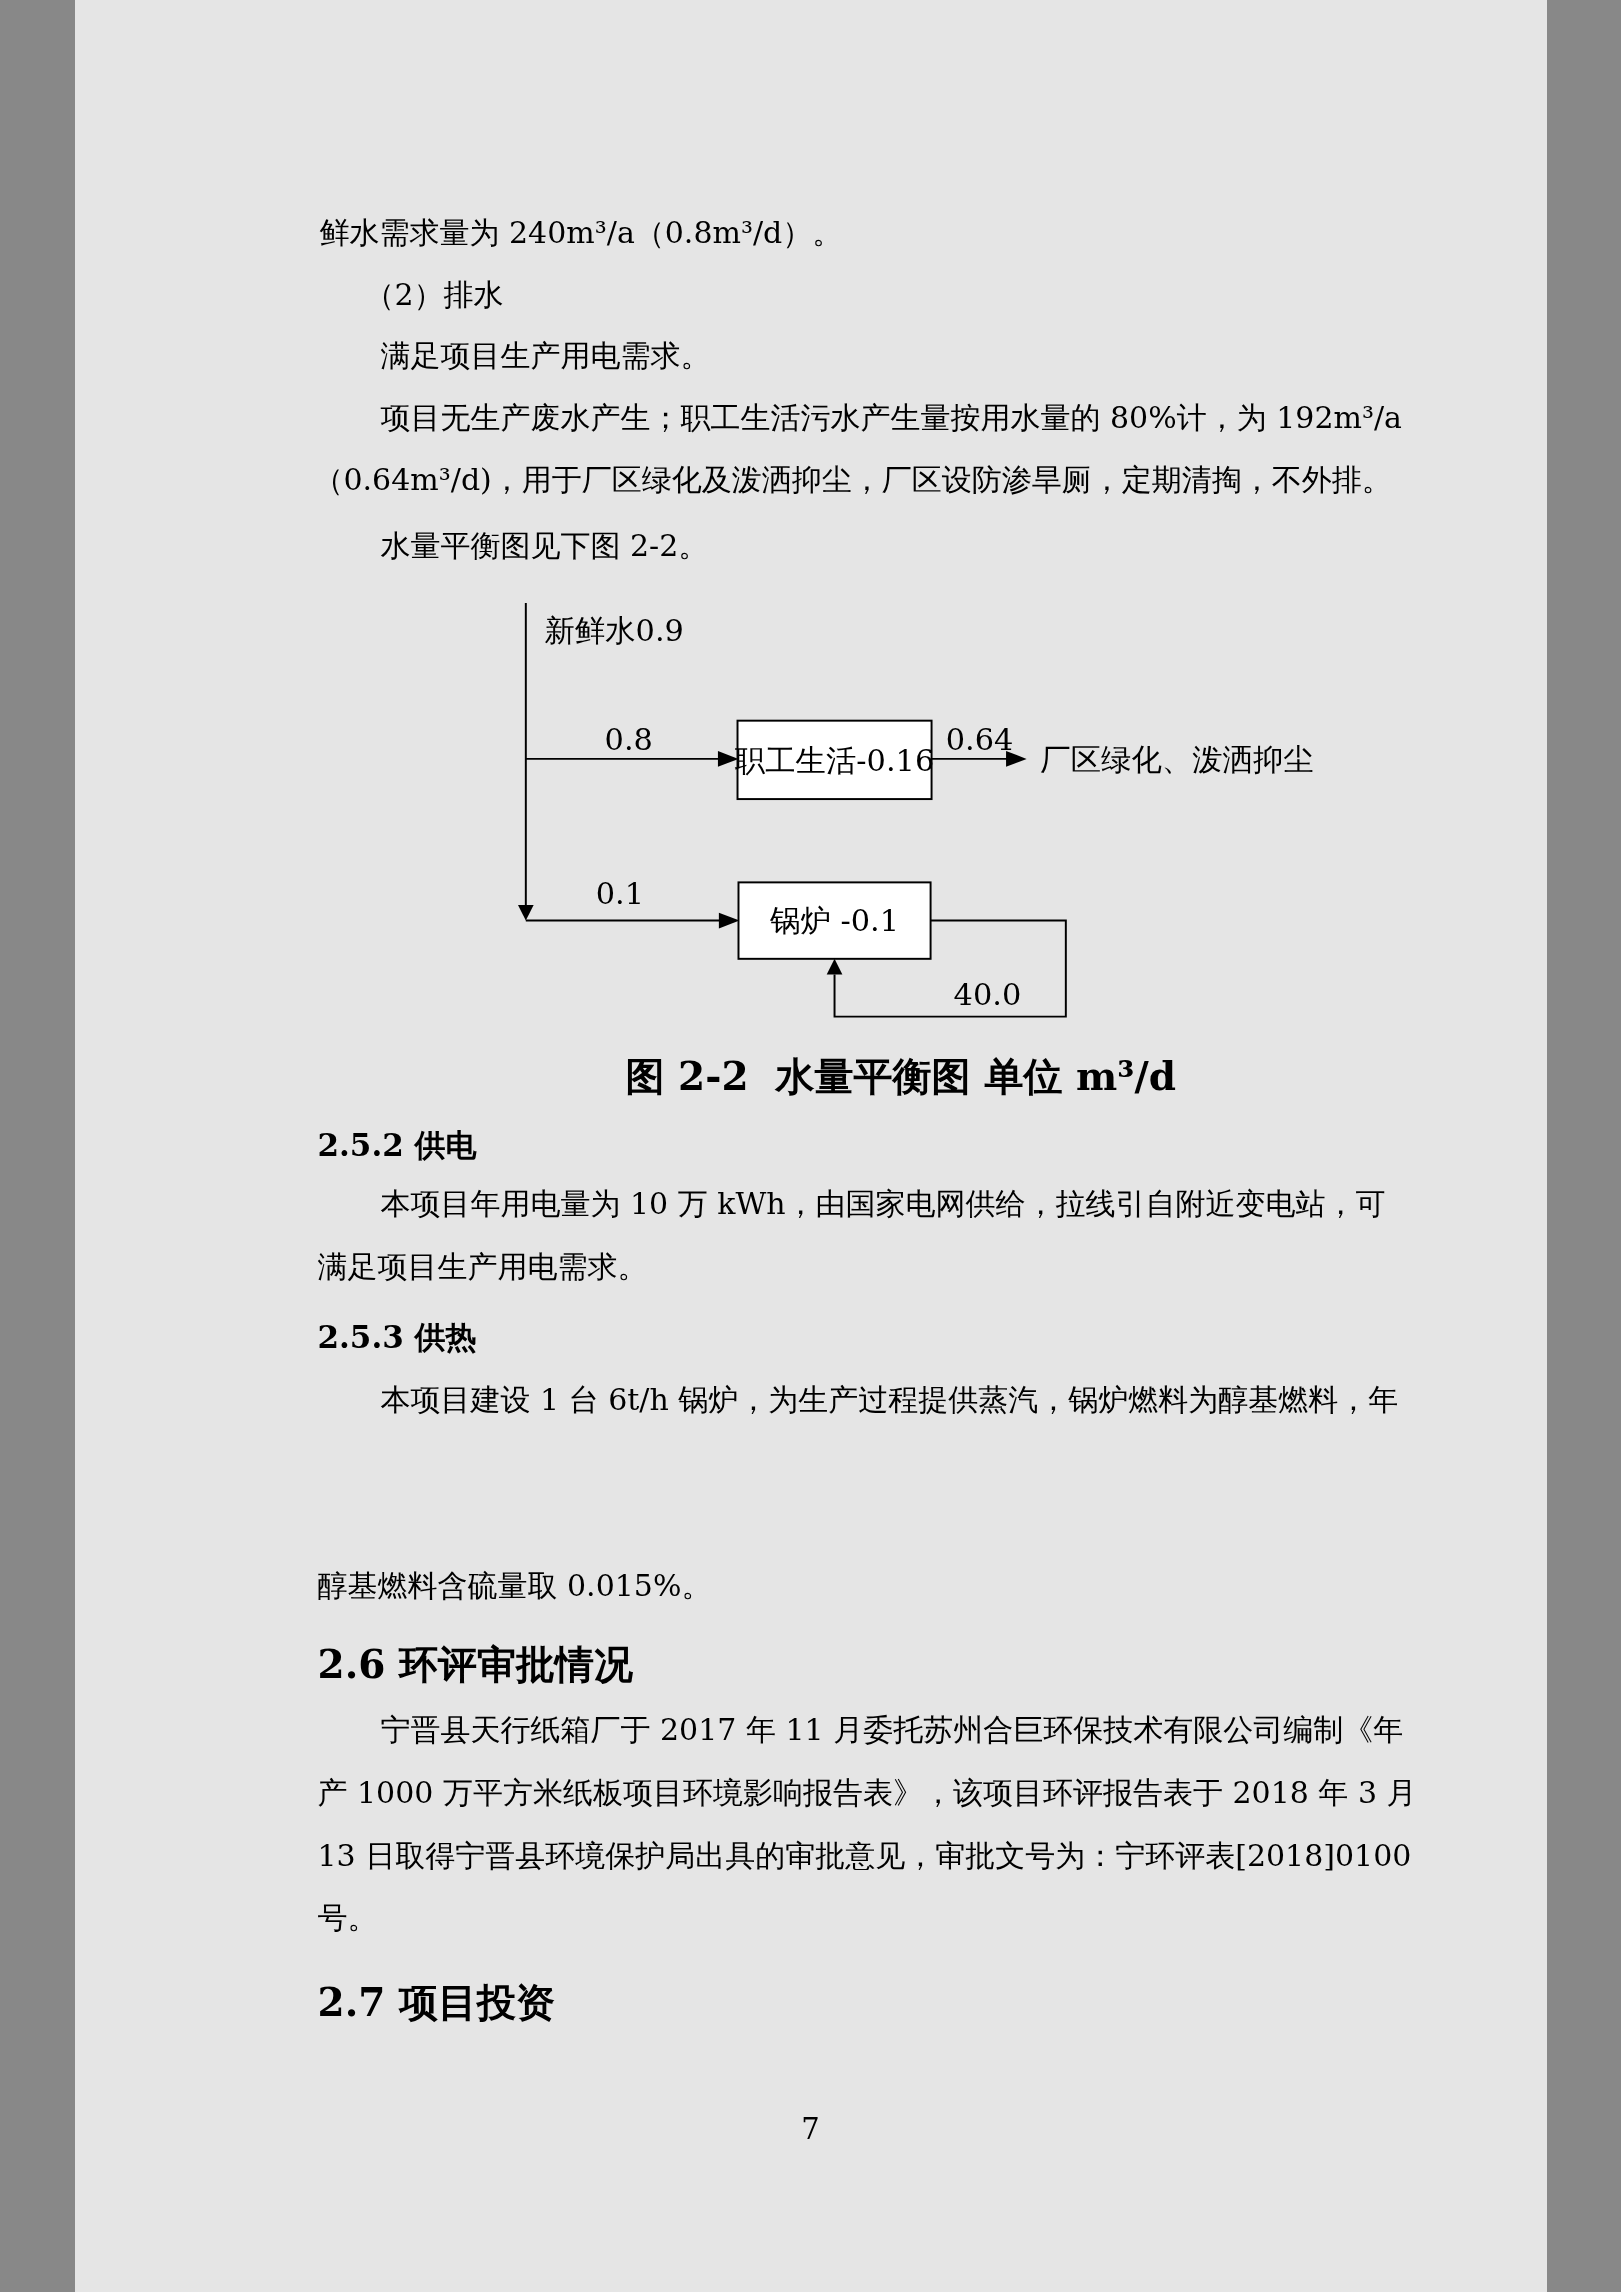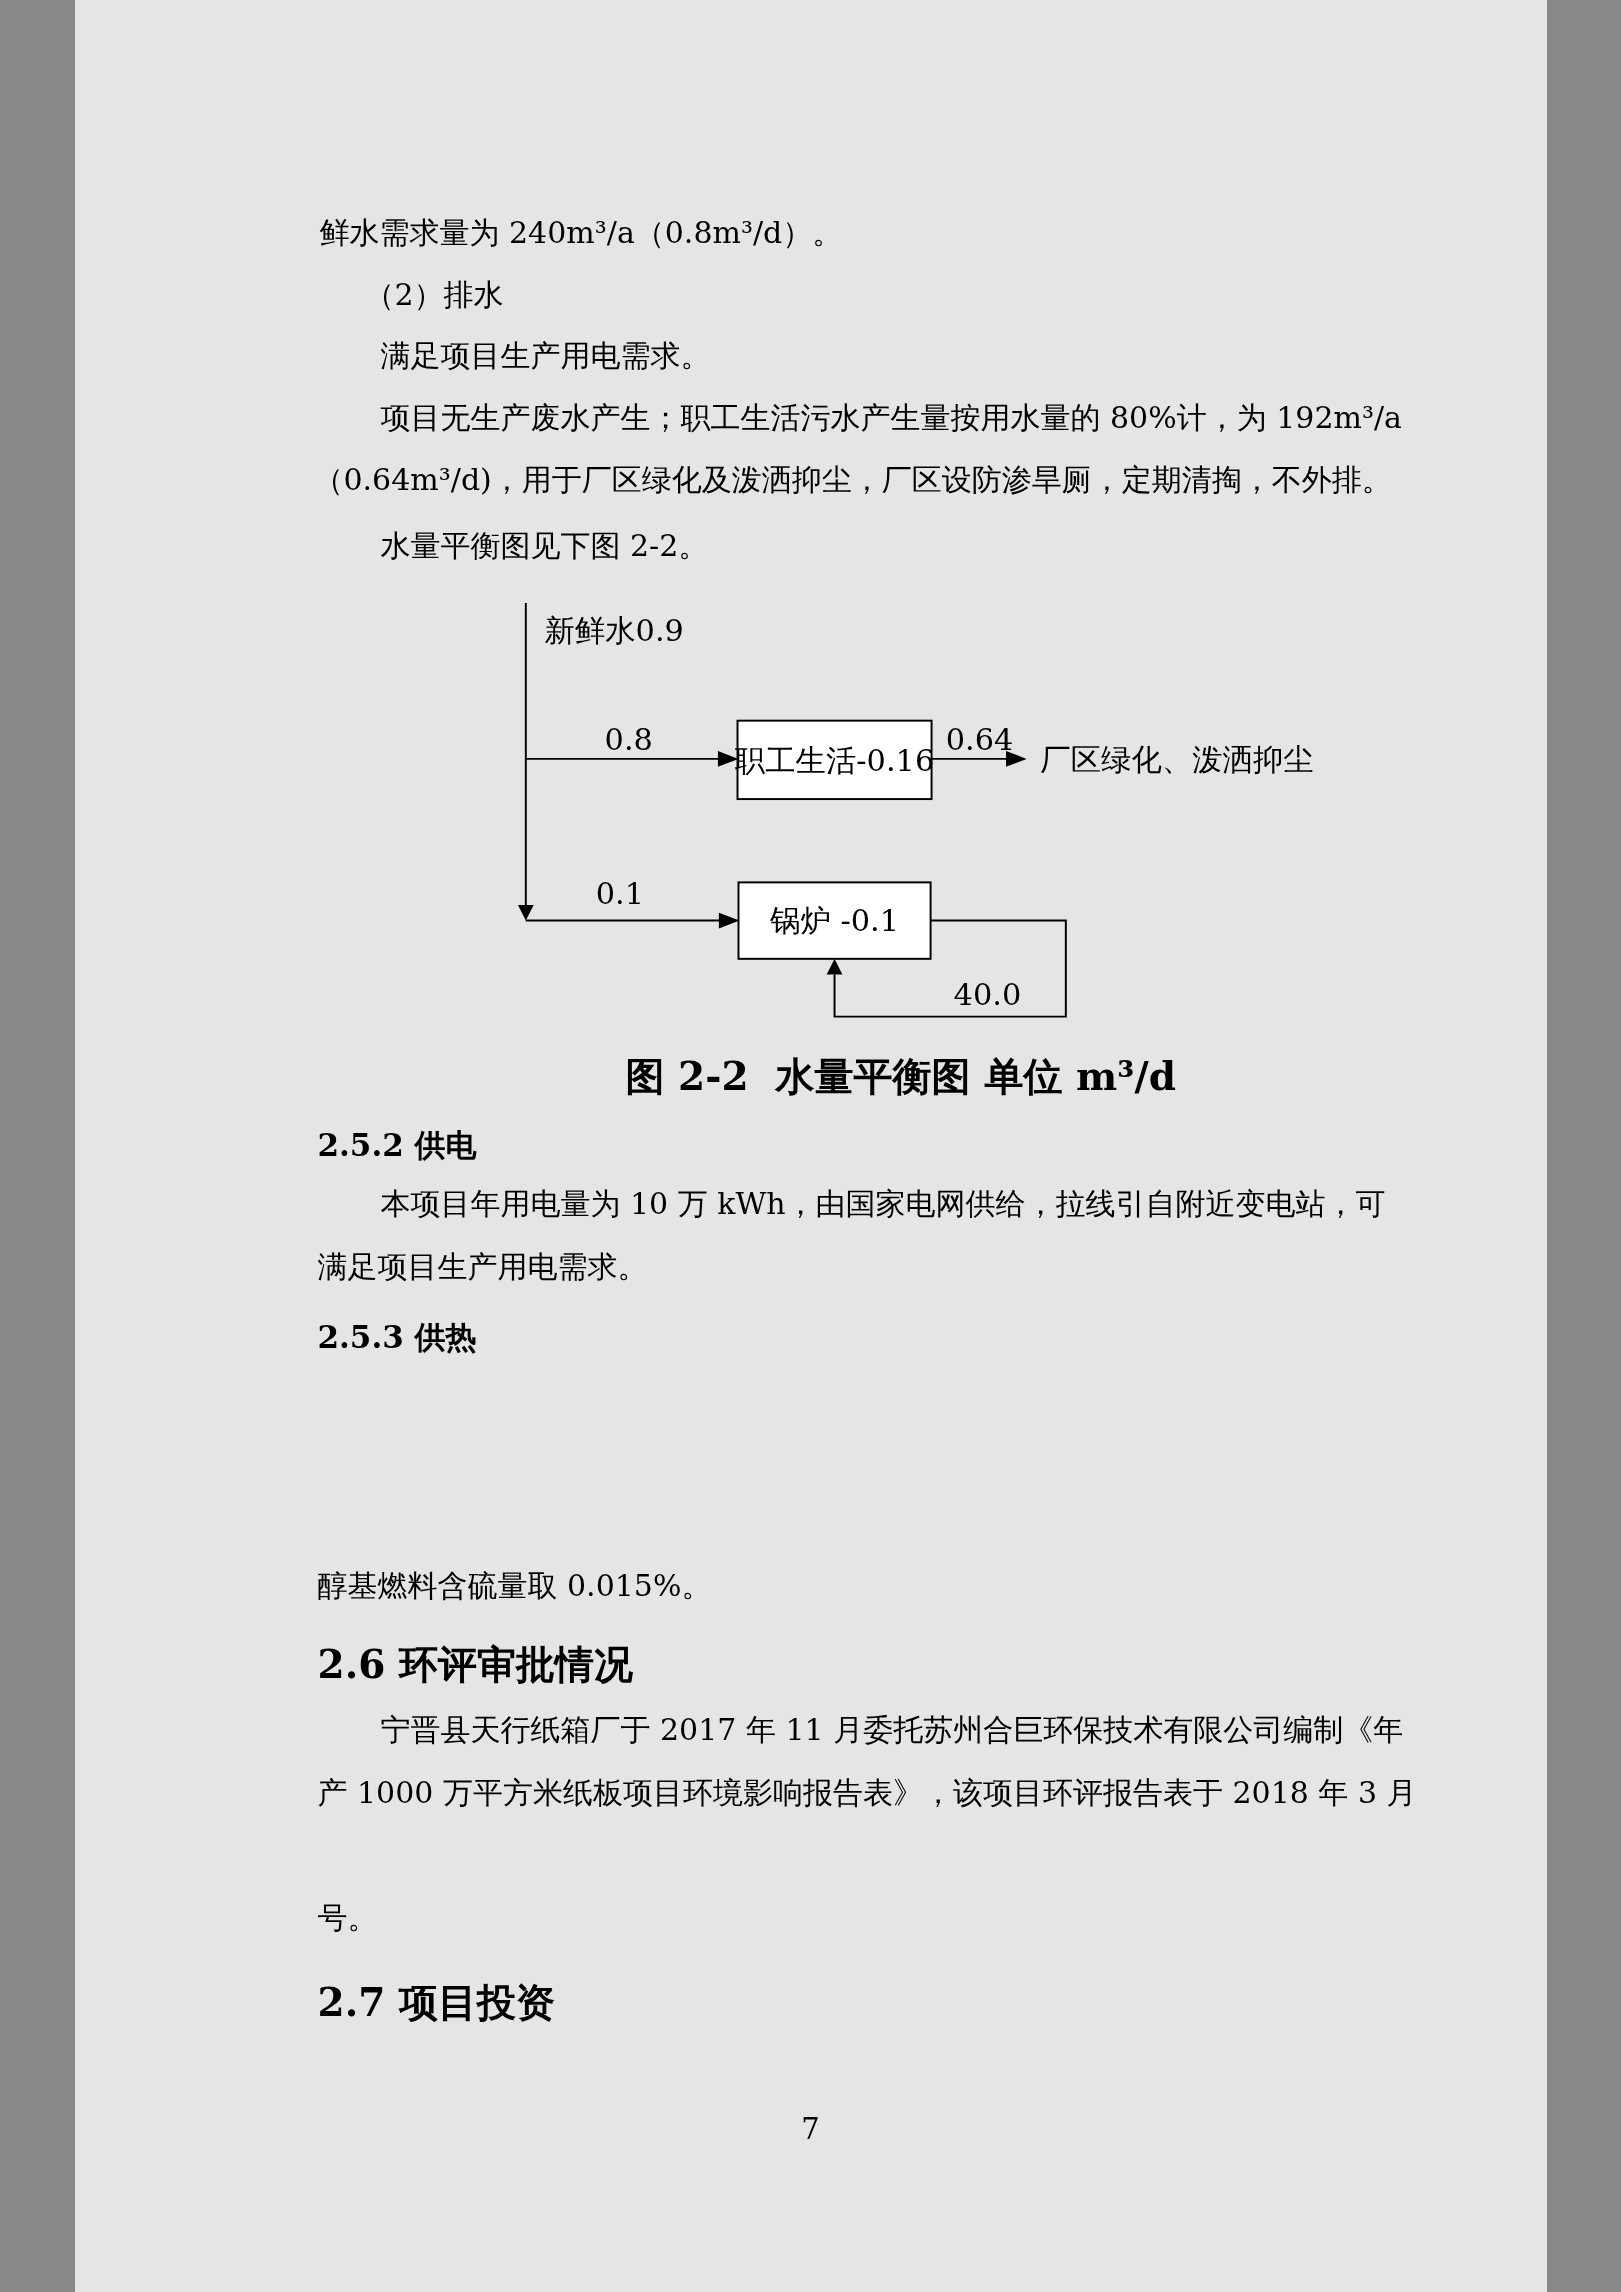--- a/index.html
+++ b/index.html
@@ -67,25 +67,27 @@
 
   <span class="cap" style="left:551px; top:1057px;">图 2-2</span>
   <span class="cap" style="left:701px; top:1057px;">水量平衡图</span>
   <span class="cap" style="left:910px; top:1057px;">单位 m³/d</span>
 
   <div class="h2" style="left:243px; top:1130px;">2.5.2 供电</div>
   <div class="ln" style="left:306px; top:1189px;">本项目年用电量为 10 万 kWh，由国家电网供给，拉线引自附近变电站，可</div>
   <div class="ln" style="left:243px; top:1252px;">满足项目生产用电需求。</div>
 
   <div class="h2" style="left:243px; top:1322px;">2.5.3 供热</div>
+  <div class="ln" style="left:306px; top:1385px;">本项目建设 1 台 6t/h 锅炉，为生产过程提供蒸汽，锅炉燃料为醇基燃料，年</div>
   <div class="ln" style="left:243px; top:1571px;">醇基燃料含硫量取 0.015%。</div>
 
   <div class="h1" style="left:243px; top:1645px;">2.6 环评审批情况</div>
   <div class="ln" style="left:306px; top:1715px;">宁晋县天行纸箱厂于 2017 年 11 月委托苏州合巨环保技术有限公司编制《年</div>
   <div class="ln" style="left:243px; top:1778px;">产 1000 万平方米纸板项目环境影响报告表》，该项目环评报告表于 2018 年 3 月</div>
+  <div class="ln" style="left:243px; top:1841px;">13 日取得宁晋县环境保护局出具的审批意见，审批文号为：宁环评表[2018]0100</div>
   <div class="ln" style="left:243px; top:1903px;">号。</div>
 
   <div class="h1" style="left:243px; top:1983px;">2.7 项目投资</div>
 
   <div class="pageno" style="top:2115px;">7</div>
 
 </div>
 
 
 </body></html>

